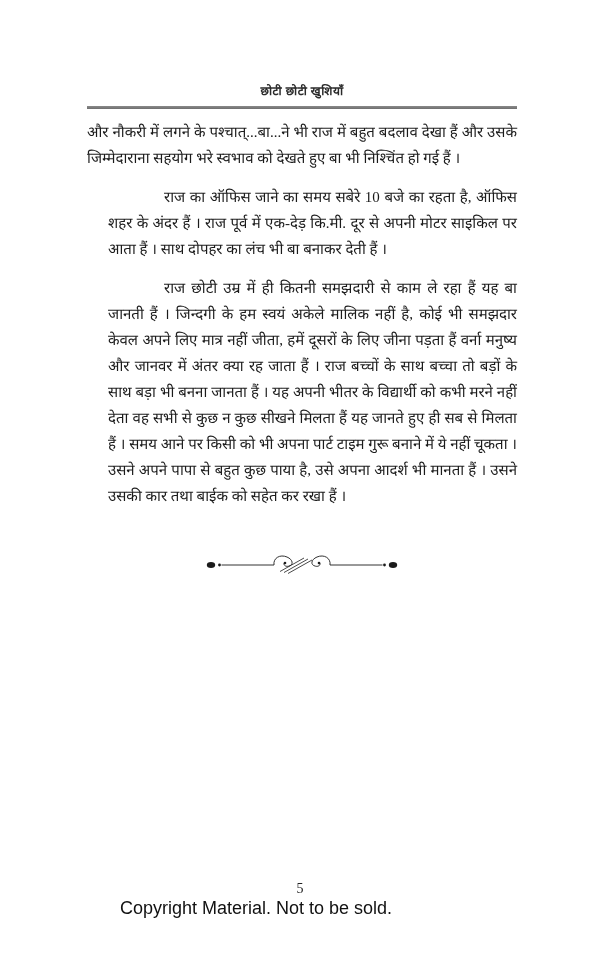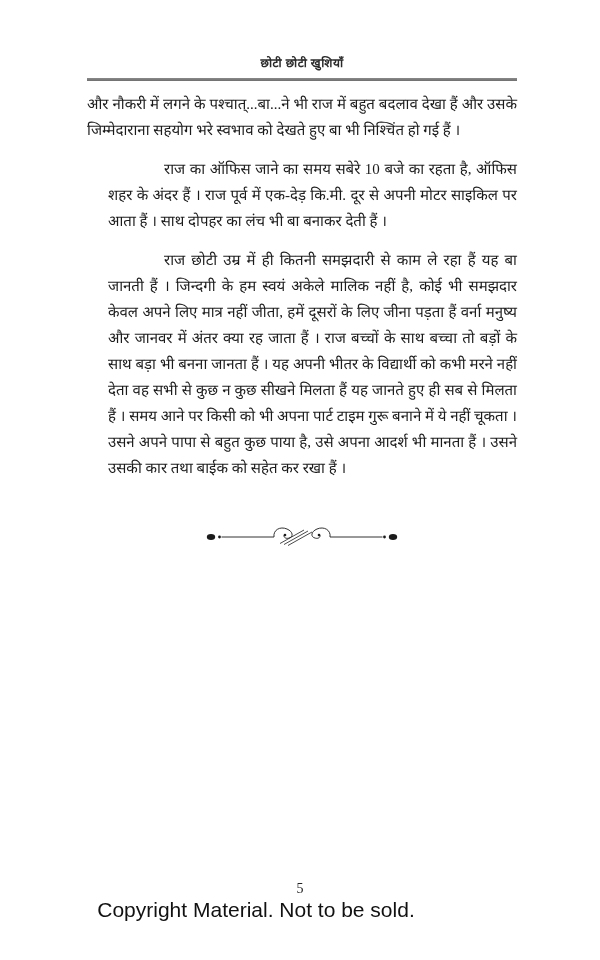--- a/index.html
+++ b/index.html
@@ -19,21 +19,21 @@
     position: absolute;
     left: 87px;
     top: 0;
     width: 430px;
   }
   .running-head {
     text-align: center;
     font-size: 12px;
     font-weight: bold;
     color: #2a2a2a;
-    padding-top: 54px;
+    padding-top: 82px;
     letter-spacing: 0.5px;
   }
   .head-rule {
     margin-top: 7px;
     height: 3px;
     background: linear-gradient(#8a8a8a, #6f6f6f);
     border: 0;
   }
   .body-text {
     margin-top: 10px;
@@ -66,21 +66,21 @@
     font-size: 14px;
     color: #222222;
     font-family: "Liberation Serif", "DejaVu Serif", serif;
   }
   .copyright {
     position: absolute;
     left: 0;
     top: 898px;
     width: 512px;
     text-align: center;
-    font-size: 21px;
+    font-size: 18px;
     color: #111111;
     font-family: "Liberation Sans", "DejaVu Sans", sans-serif;
   }
 </style>
 </head>
 <body>
 
 <div class="page">
 
   <div class="running-head">छोटी छोटी खुशियाँ</div>

